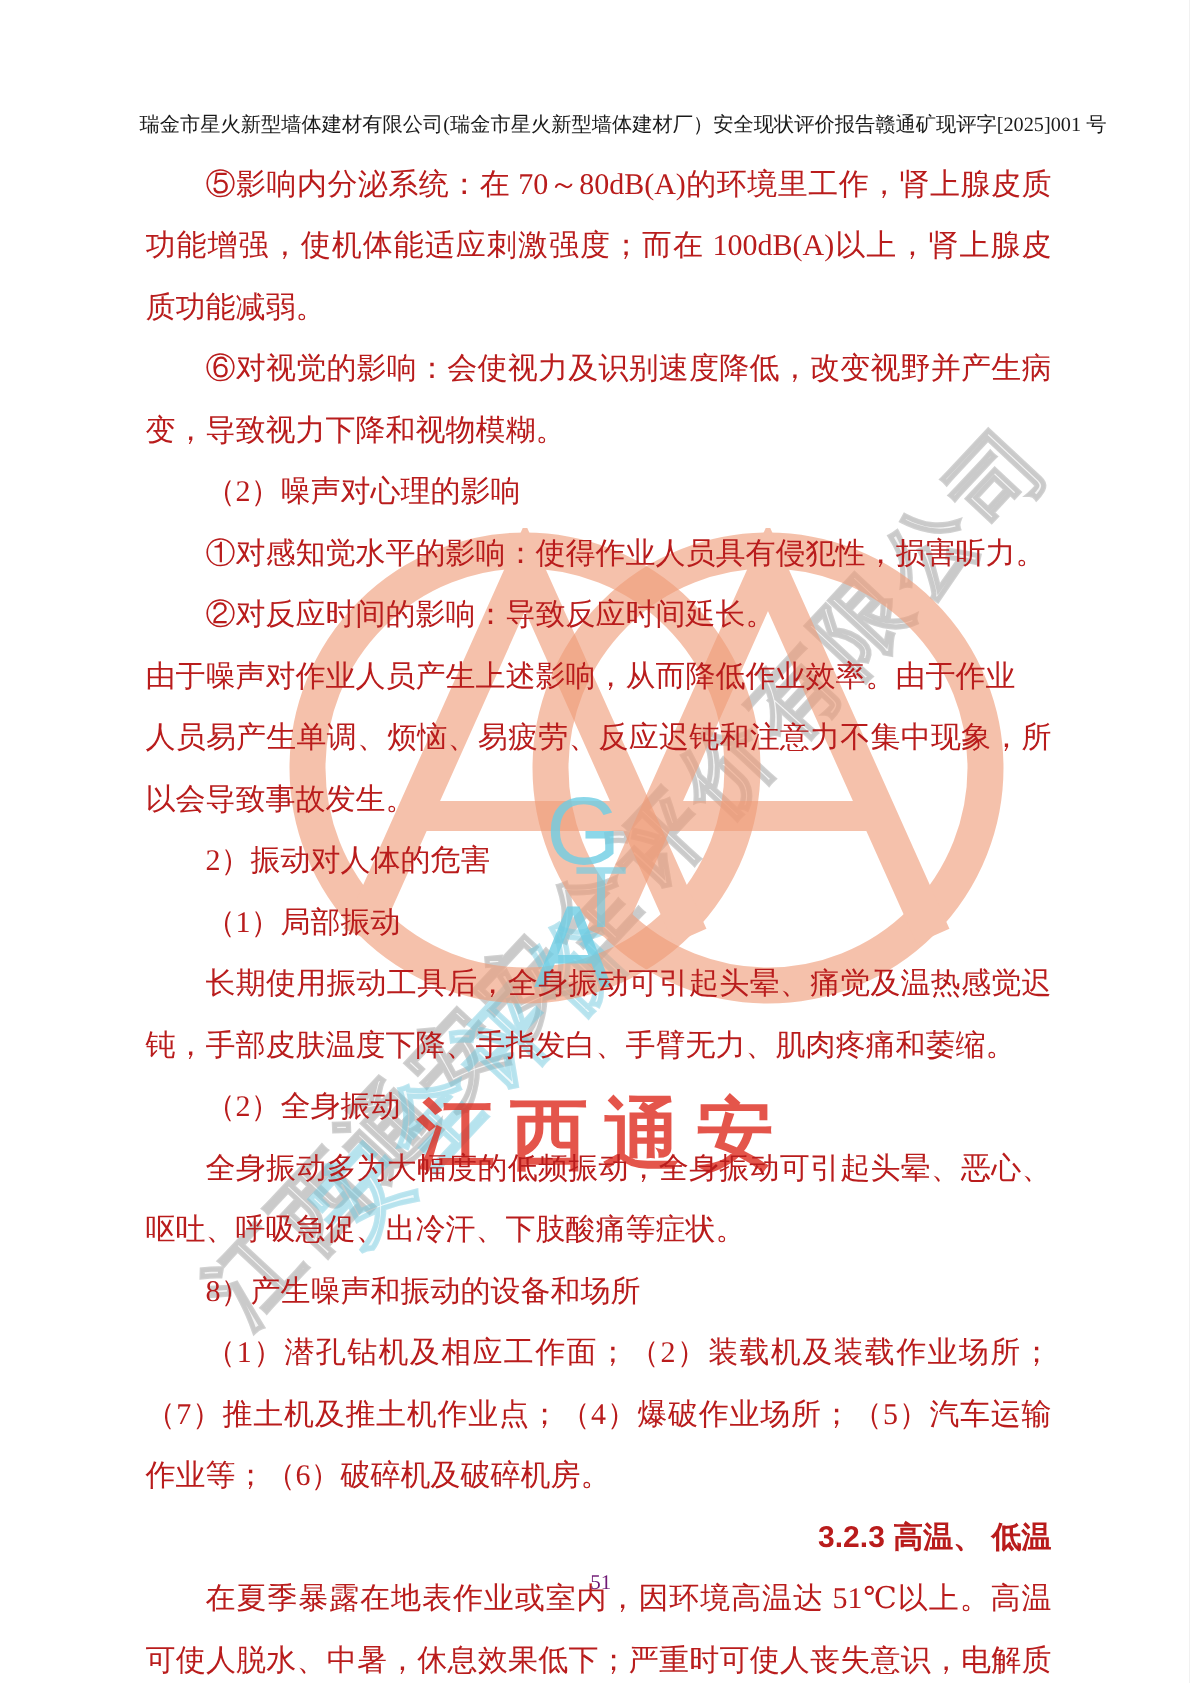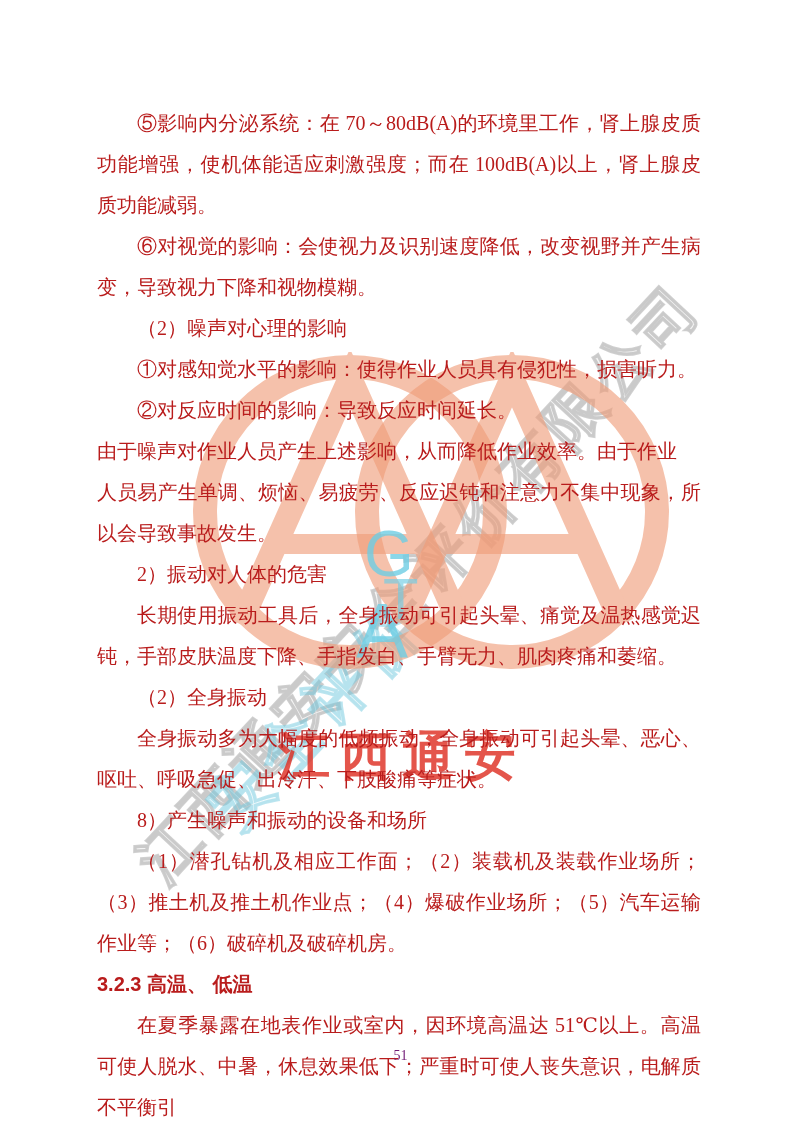--- a/index.html
+++ b/index.html
@@ -53,33 +53,37 @@
   
   .content{position:absolute;left:97px;top:103px;width:604px;z-index:2;}
   .content p{
     margin:0;font-size:20px;line-height:41px;color:#b91c1c;
     text-align:justify;
   }
   .content p.ind{text-indent:2em;}
   .content p.preline{white-space:pre-line;}
   .content p.heading{
     font-family:"Liberation Sans","DejaVu Sans",sans-serif;
-    font-weight:bold;text-align:left;
+    font-weight:bold;text-align:right;
   }
   
   .ftr{
     position:absolute;left:4px;top:1048px;width:793px;
     text-align:center;font-size:14px;color:#701a75;z-index:2;
   }
 </style>
 </head>
 <body>
 
 <div class="page">
 
+  <div class="hdr">
+    <span>瑞金市星火新型墙体建材有限公司(瑞金市星火新型墙体建材厂）安全现状评价报告</span>
+    <span>赣通矿现评字[2025]001 号</span>
+  </div>
 
   <div class="wm">
     <div class="wm-diag">江西通安安全评价有限公司</div>
     <div class="wm-diag2">安全评价</div>
 
     <svg class="wm-logo l1" width="320" height="320" viewBox="0 0 320 320">
       <circle cx="160" cy="160" r="145" fill="none" stroke="#F09C78" stroke-width="24"></circle>
       <path d="M50 272 L160 26 L270 272" fill="none" stroke="#F09C78" stroke-width="24"></path>
       <line x1="94" y1="192" x2="226" y2="192" stroke="#F09C78" stroke-width="20"></line>
     </svg>
@@ -98,25 +102,26 @@
 
   <div class="content">
     <p class="ind">⑤影响内分泌系统：在 70～80dB(A)的环境里工作，肾上腺皮质功能增强，使机体能适应刺激强度；而在 100dB(A)以上，肾上腺皮质功能减弱。</p>
     <p class="ind">⑥对视觉的影响：会使视力及识别速度降低，改变视野并产生病变，导致视力下降和视物模糊。</p>
     <p class="ind">（2）噪声对心理的影响</p>
     <p class="ind">①对感知觉水平的影响：使得作业人员具有侵犯性，损害听力。</p>
     <p class="ind">②对反应时间的影响：导致反应时间延长。</p>
     <p class="preline">由于噪声对作业人员产生上述影响，从而降低作业效率。由于作业
 人员易产生单调、烦恼、易疲劳、反应迟钝和注意力不集中现象，所以会导致事故发生。</p>
     <p class="ind">2）振动对人体的危害</p>
+    <p class="ind">（1）局部振动</p>
     <p class="ind">长期使用振动工具后，全身振动可引起头晕、痛觉及温热感觉迟钝，手部皮肤温度下降、手指发白、手臂无力、肌肉疼痛和萎缩。</p>
     <p class="ind">（2）全身振动</p>
     <p class="ind">全身振动多为大幅度的低频振动，全身振动可引起头晕、恶心、呕吐、呼吸急促、出冷汗、下肢酸痛等症状。</p>
     <p class="ind">8）产生噪声和振动的设备和场所</p>
-    <p class="ind">（1）潜孔钻机及相应工作面；（2）装载机及装载作业场所；（3）推土机及推土机作业点；（4）爆破作业场所；（5）汽车运输作业等；（6）破碎机及破碎机房。</p>
+    <p class="ind">（1）潜孔钻机及相应工作面；（2）装载机及装载作业场所；（7）推土机及推土机作业点；（4）爆破作业场所；（5）汽车运输作业等；（6）破碎机及破碎机房。</p>
     <p class="heading">3.2.3 高温、 低温</p>
     <p class="ind">在夏季暴露在地表作业或室内，因环境高温达 51℃以上。高温可使人脱水、中暑，休息效果低下；严重时可使人丧失意识，电解质不平衡引</p>
   </div>
 
   <div class="ftr">
     <span>51</span>
   </div>
 
 </div>
 

